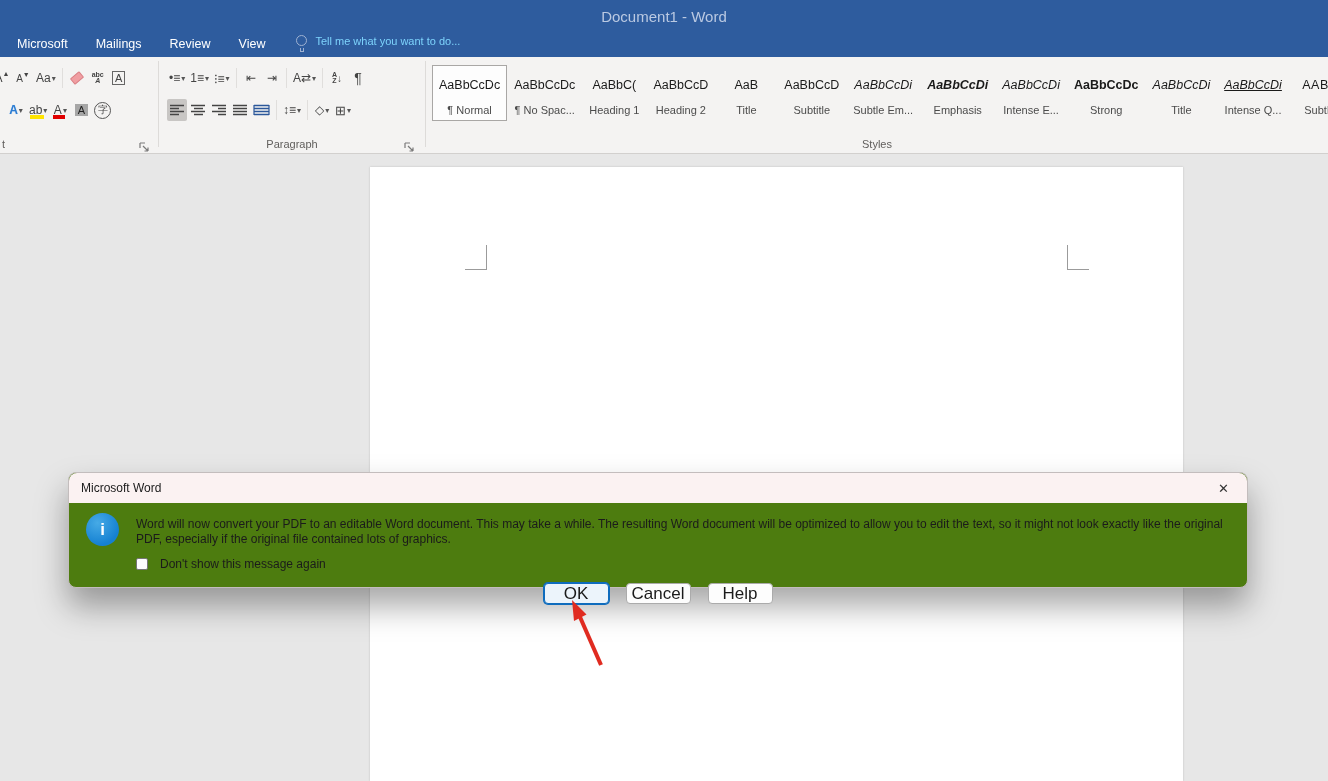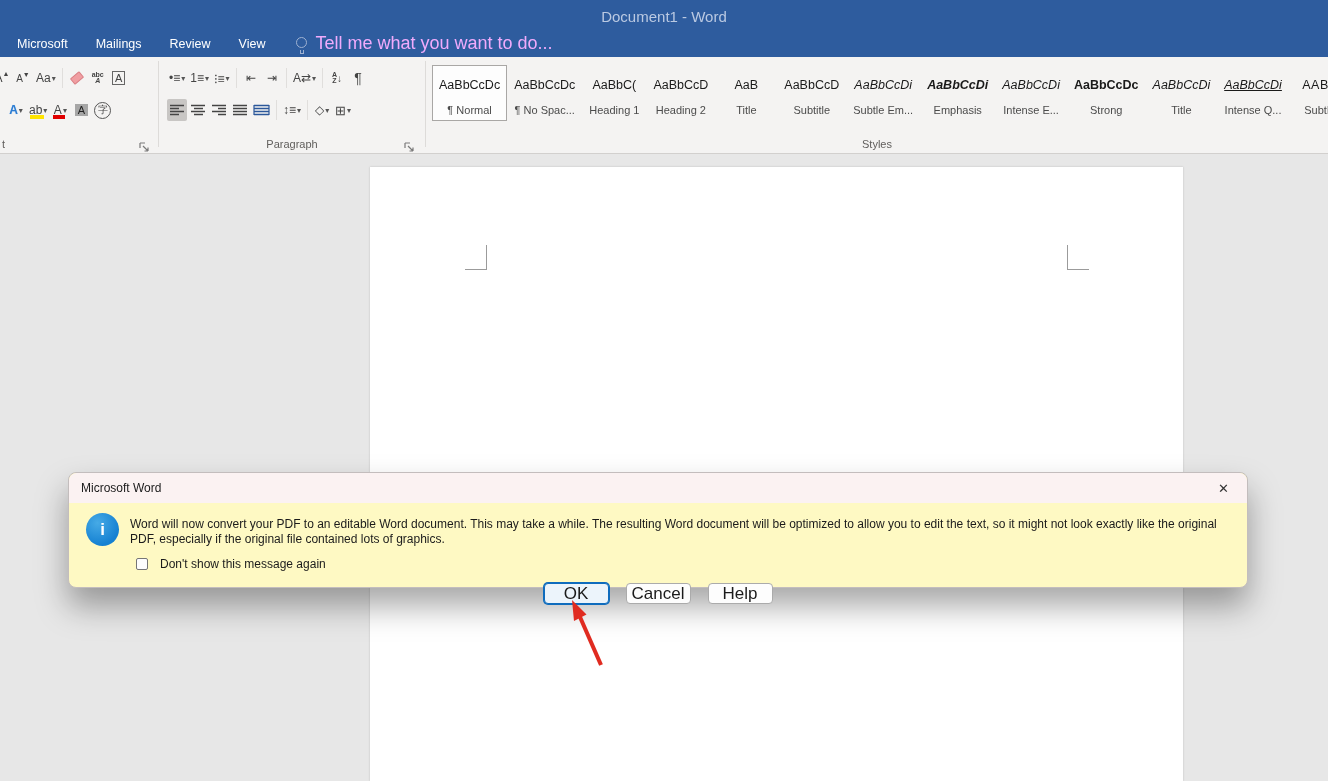--- a/index.html
+++ b/index.html
@@ -9,21 +9,21 @@
   
   .titlebar { position:absolute; left:0; top:0; width:1328px; height:30px; background:#2e5c9e; }
   .titlebar .doc-title { position:absolute; left:0; right:0; top:8px; text-align:center;
     font-size:15px; color:#bac9e2; }
 
   
   .tabrow { position:absolute; left:0; top:30px; width:1328px; height:27px; background:#2e5c9e;
     display:flex; align-items:center; }
   .tab { color:#ffffff; font-size:12.5px; padding:6px 14px; cursor:default; }
   .tab:first-child { margin-left:3px; }
-  .tellme { display:flex; align-items:flex-end; gap:7px; margin-left:16px; color:#f0abfc; font-size:18px; }
+  .tellme { display:flex; align-items:flex-start; gap:7px; margin-left:16px; color:#7dd3fc; font-size:11px; }
   .bulb { width:13px; height:17px; position:relative; display:inline-block; }
   .bulb .b1 { position:absolute; left:1px; top:0; width:11px; height:11px; border:1.4px solid #9fb2d2; border-radius:50%; }
   .bulb .b2 { position:absolute; left:4.5px; bottom:0; width:4px; height:4px; border-bottom:1.6px solid #9fb2d2; border-left:1.6px solid #9fb2d2; border-right:1.6px solid #9fb2d2; }
 
   
   .ribbon { position:absolute; left:0; top:57px; width:1328px; height:97px; background:#f4f3f2;
     border-bottom:1px solid #d2d0ce; display:flex; }
   .rgroup { position:relative; height:100%; }
   .rgroup .glabel { position:absolute; bottom:3px; left:0; right:0; text-align:center;
     font-size:11px; color:#605e5c; }
@@ -67,31 +67,31 @@
   .workspace { position:absolute; left:0; top:155px; width:1328px; height:626px; background:#e7e7e7; }
   .page { position:absolute; left:370px; top:12px; width:813px; height:614px; background:#ffffff;
     box-shadow:0 0 2px rgba(0,0,0,0.18); }
   .crop-left { position:absolute; left:95px; top:78px; width:22px; height:25px;
     border-right:1px solid #9b9b9b; border-bottom:1px solid #9b9b9b; }
   .crop-right { position:absolute; left:697px; top:78px; width:22px; height:25px;
     border-left:1px solid #9b9b9b; border-bottom:1px solid #9b9b9b; }
 
   
   .dialog { position:absolute; left:68px; top:472px; width:1180px; height:116px;
-    background:#fef9c3; border:1px solid #c3bdbd; border-radius:8px;
+    background:#4d7c0f; border:1px solid #c3bdbd; border-radius:8px;
     box-shadow:0 18px 32px rgba(0,0,0,0.35); }
   .dlg-titlebar { height:30px; background:#fbf2f2; border-radius:8px 8px 0 0;
     display:flex; align-items:center; padding:0 12px; }
   .dlg-title { font-size:12px; color:#1a1a1a; flex:1; }
   .dlg-close { font-size:13px; color:#333; padding:2px 6px; cursor:default; }
   .dlg-body { position:relative; height:104px; }
   .info-icon { position:absolute; left:17px; top:10px; width:33px; height:33px; border-radius:50%;
     background:radial-gradient(circle at 35% 30%, #46aae6, #1581d2 70%);
     color:#ffffff; font-size:17px; font-weight:bold; display:flex; align-items:center; justify-content:center; }
-  .dlg-msg { position:absolute; left:61px; top:14px; width:1094px; font-size:12px; color:#1b1b1b; line-height:15px; }
+  .dlg-msg { position:absolute; left:67px; top:14px; width:1094px; font-size:12px; color:#1b1b1b; line-height:15px; }
   .dlg-checkrow { position:absolute; left:67px; top:54px; display:flex; align-items:center; gap:12px; }
   .checkbox { width:12px; height:12px; border:1px solid #767676; border-radius:2px; background:#fdfdfd; }
   .checklabel { font-size:12px; color:#1b1b1b; }
   .dlg-buttons { position:absolute; left:0; right:0; top:80px; display:flex; justify-content:center; gap:17px; }
   .btn { width:65px; height:21px; font-size:17px; color:#1b1b1b; background:#fdfdfd;
     border:1px solid #ababab; border-radius:4px; display:flex; align-items:center; justify-content:center; }
   .btn.primary { background:#ecf4fb; border:1px solid #0f6cbd; box-shadow:0 0 0 1px #0f6cbd; }
 
   .arrow-overlay { position:absolute; left:0; top:0; width:1328px; height:781px; pointer-events:none; }
 </style>

